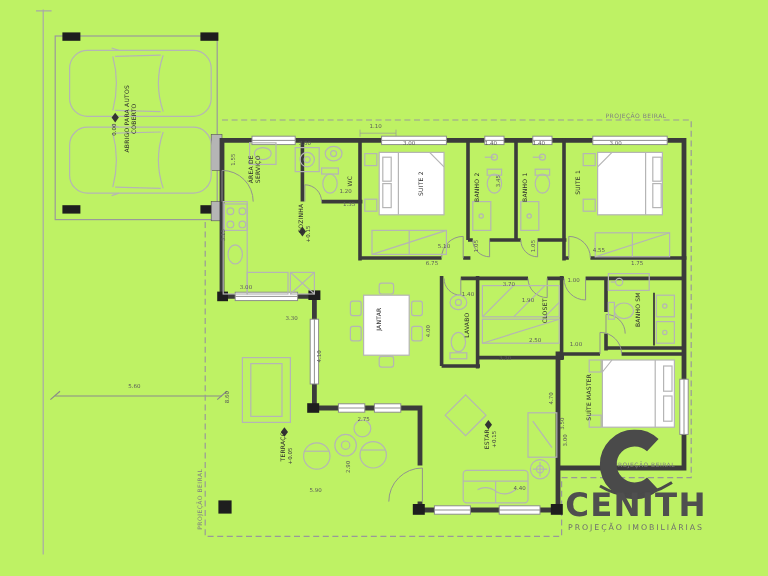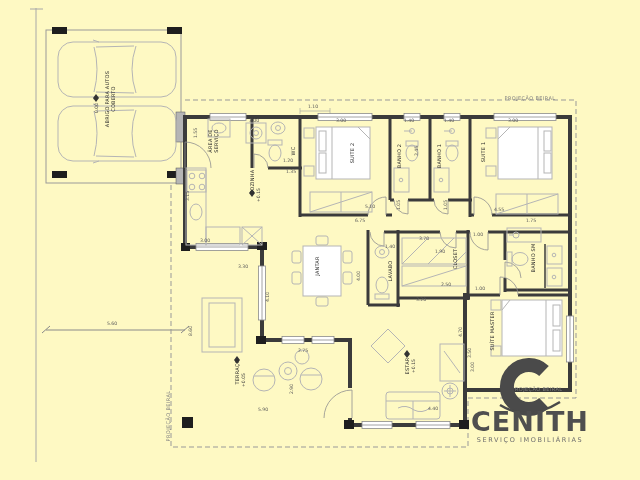--- a/index.html
+++ b/index.html
@@ -1,16 +1,16 @@
 <!DOCTYPE html>
 <html><head>
 <meta charset="utf-8">
 <style>
   html,body{margin:0;padding:0;background:#fff;}
-  .canvas{position:relative;width:640px;height:480px;background:#fef9c3;overflow:hidden;
+  .canvas{position:relative;width:640px;height:480px;background:#bef264;overflow:hidden;
           font-family:"DejaVu Sans",sans-serif;}
   .plan-svg{position:absolute;left:0;top:0;}
   .lbl{position:absolute;white-space:nowrap;line-height:1;transform:translate(-50%,-50%);
        font-size:5px;color:#3f3f3f;z-index:2;}
   .lbl.v{transform:translate(-50%,-50%) rotate(-90deg);}
   .dim{font-size:4.6px;color:#5a5a5a;}
   .room{font-size:5px;color:#2b2b2b;letter-spacing:.2px;}
   .ann{font-size:5px;color:#808080;letter-spacing:.4px;}
   .lvl{font-size:4.6px;color:#3f3f3f;}
   .logo{position:absolute;left:455px;top:352px;width:150px;height:95px;z-index:3;text-align:center;}
@@ -361,16 +361,16 @@
 <span class="lbl dim" style="left:243px;top:267px">3.30</span>
 <span class="lbl v dim" style="left:399px;top:205px">1.05</span>
 <span class="lbl v dim" style="left:446px;top:205px">1.05</span>
 
 <div class="logo">
   <svg class="logo-mark" width="64" height="66" viewBox="0 0 64 66">
     <path d="M46 13 A22 22 0 1 0 46 45" fill="none" stroke="#4a4a4a" stroke-width="14"></path>
     <path d="M2 47 Q30 64 62 44" fill="none" stroke="#4a4a4a" stroke-width="2.5"></path>
   </svg>
   <div class="logo-name">CENITH</div>
-  <div class="logo-tagline">SERVIÇO IMOBILIÁRIAS</div>
+  <div class="logo-tagline">PROJEÇÃO IMOBILIÁRIAS</div>
 </div>
 
 </div>
 
 </body></html>

